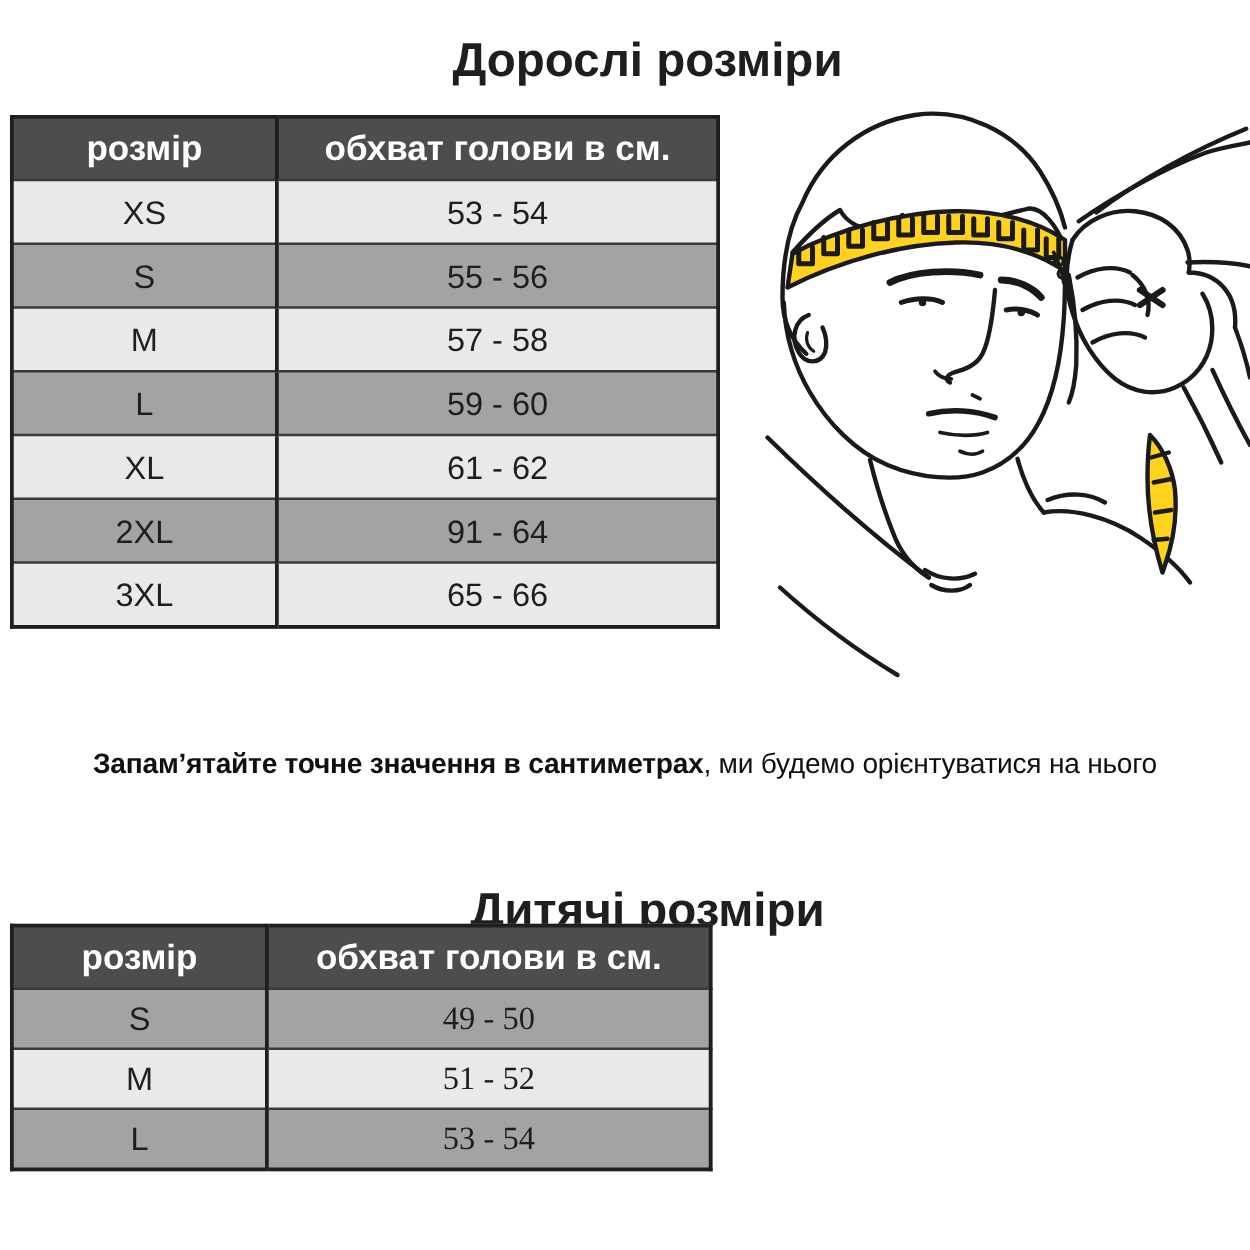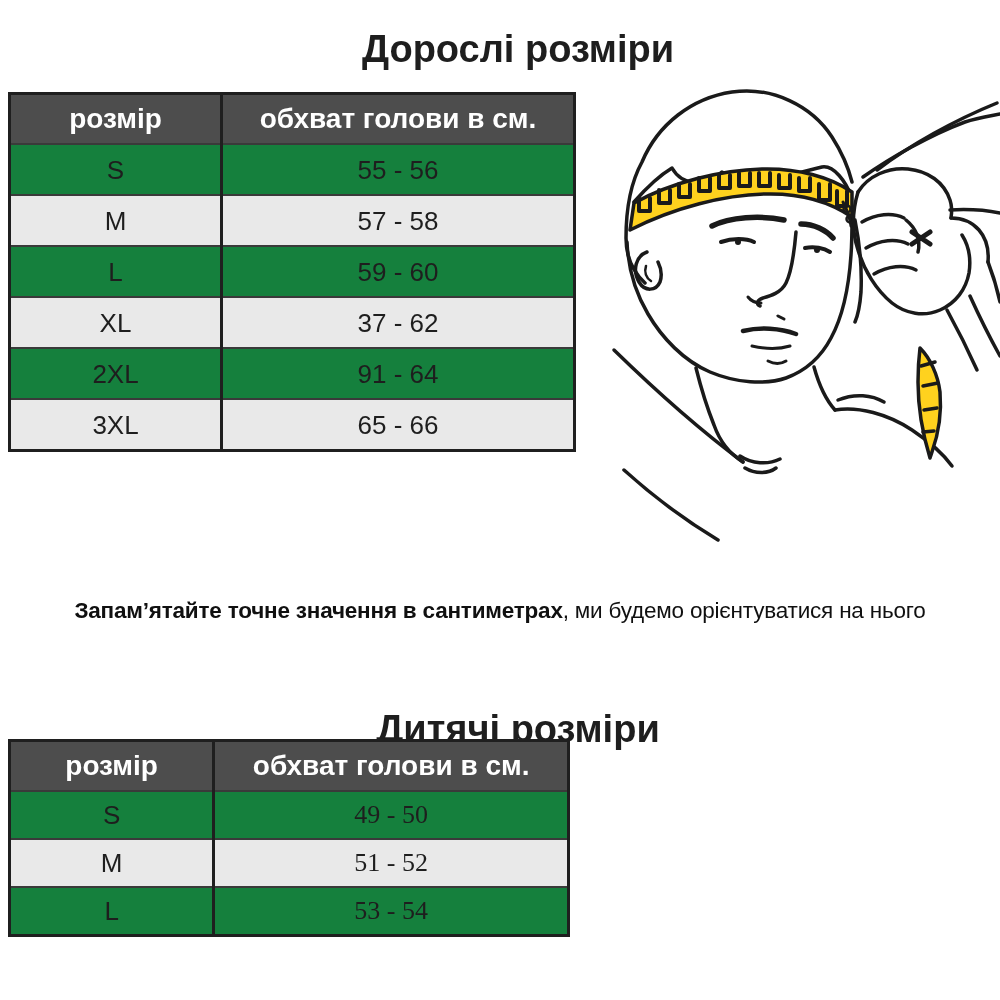--- a/index.html
+++ b/index.html
@@ -17,21 +17,21 @@
     overflow:hidden;
   }
   .big-title{
     position:absolute;left:0;width:1000px;box-sizing:border-box;padding-left:36px;
     text-align:center;font-size:38px;font-weight:bold;color:#1e1e1e;letter-spacing:0px;
   }
   #adult-title{top:28px;}
   #kids-title{top:708px;}
 
   table.size-table{
-    position:absolute;border-collapse:collapse;table-layout:fixed;background:#15803d;
+    position:absolute;border-collapse:collapse;table-layout:fixed;background:#a3a3a3;
     border:3px solid var(--border);
   }
   #adult-table{left:8px;top:92px;width:568px;}
   #kids-table{left:8px;top:739px;width:562px;}
   .size-table th{
     background:var(--header-bg);color:var(--header-text);
     font-size:28px;font-weight:bold;height:48px;padding:0;line-height:1;
   }
   .size-table td{
     font-size:26px;text-align:center;height:49px;padding:0;line-height:1;
@@ -62,39 +62,43 @@
 
 <table class="size-table" id="adult-table">
   <thead>
     <tr>
       <th>розмір</th>
       <th>обхват голови в см.</th>
     </tr>
   </thead>
   <tbody>
 
+  <tr class="alt">
+    <td>XS</td>
+    <td>53 - 54</td>
+  </tr>
 
   <tr>
     <td>S</td>
     <td>55 - 56</td>
   </tr>
 
   <tr class="alt">
     <td>M</td>
     <td>57 - 58</td>
   </tr>
 
   <tr>
     <td>L</td>
     <td>59 - 60</td>
   </tr>
 
   <tr class="alt">
     <td>XL</td>
-    <td>37 - 62</td>
+    <td>61 - 62</td>
   </tr>
 
   <tr>
     <td>2XL</td>
     <td>91 - 64</td>
   </tr>
 
   <tr class="alt">
     <td>3XL</td>
     <td>65 - 66</td>

